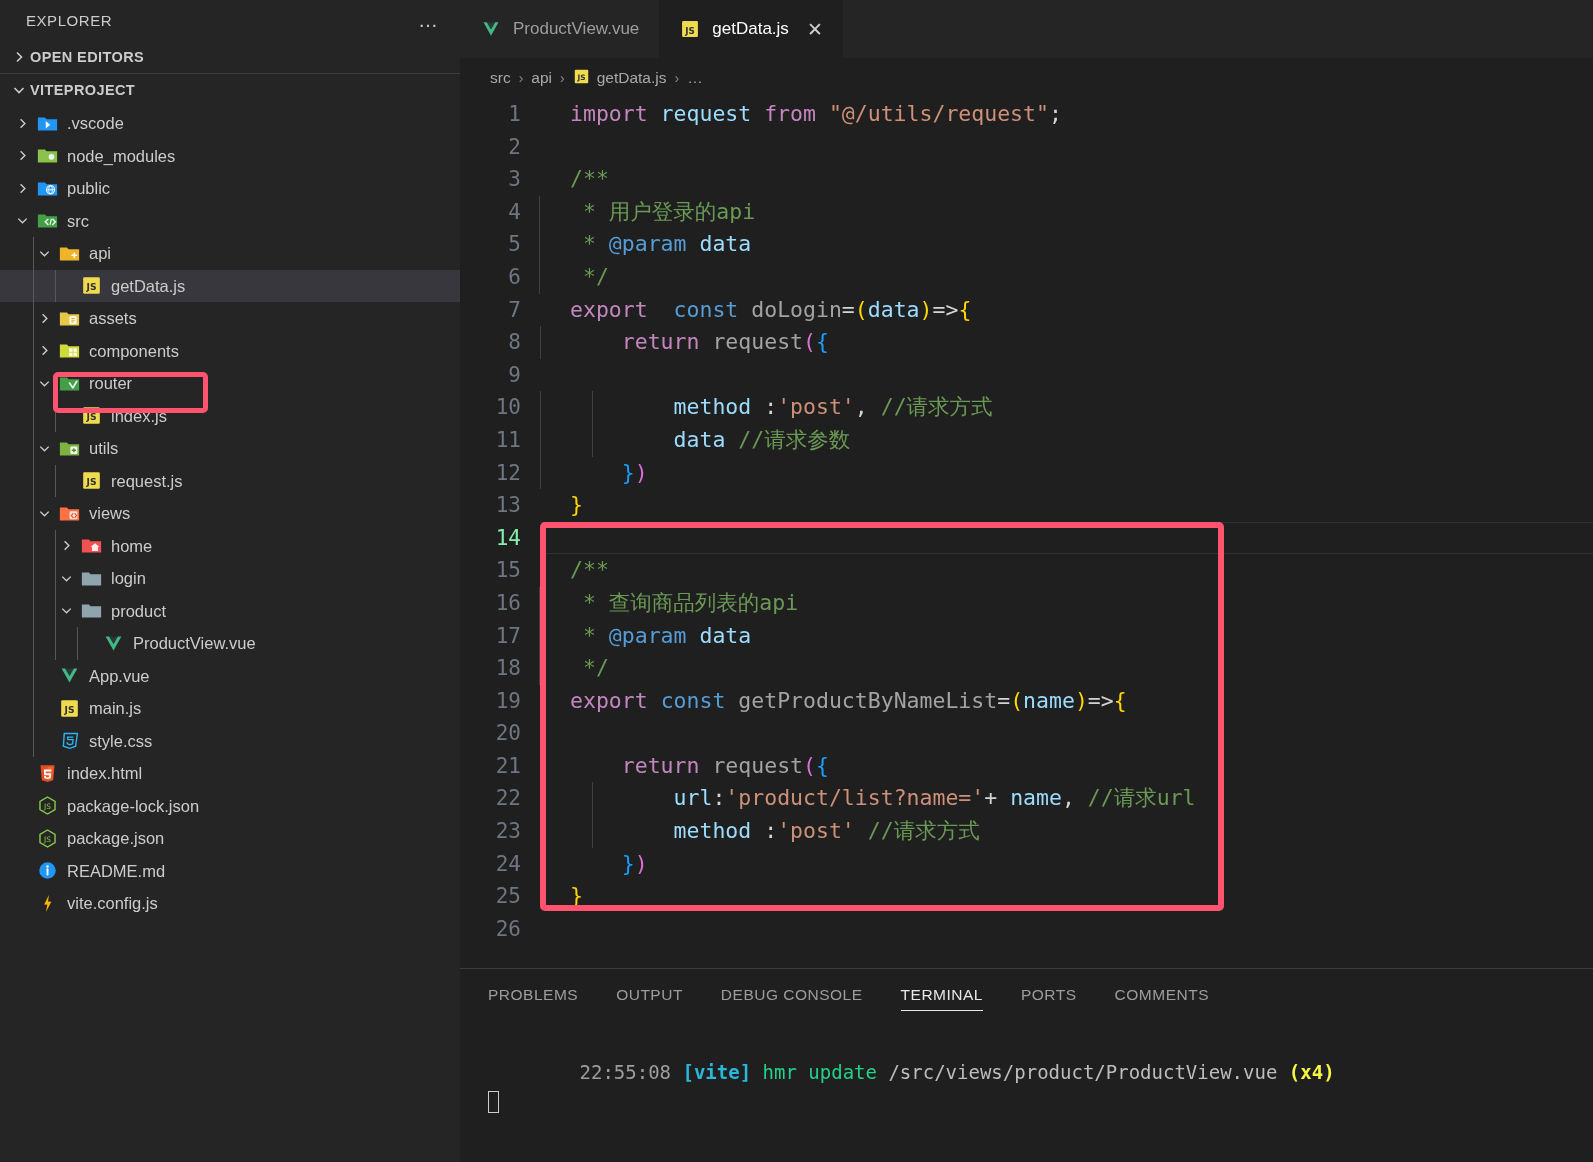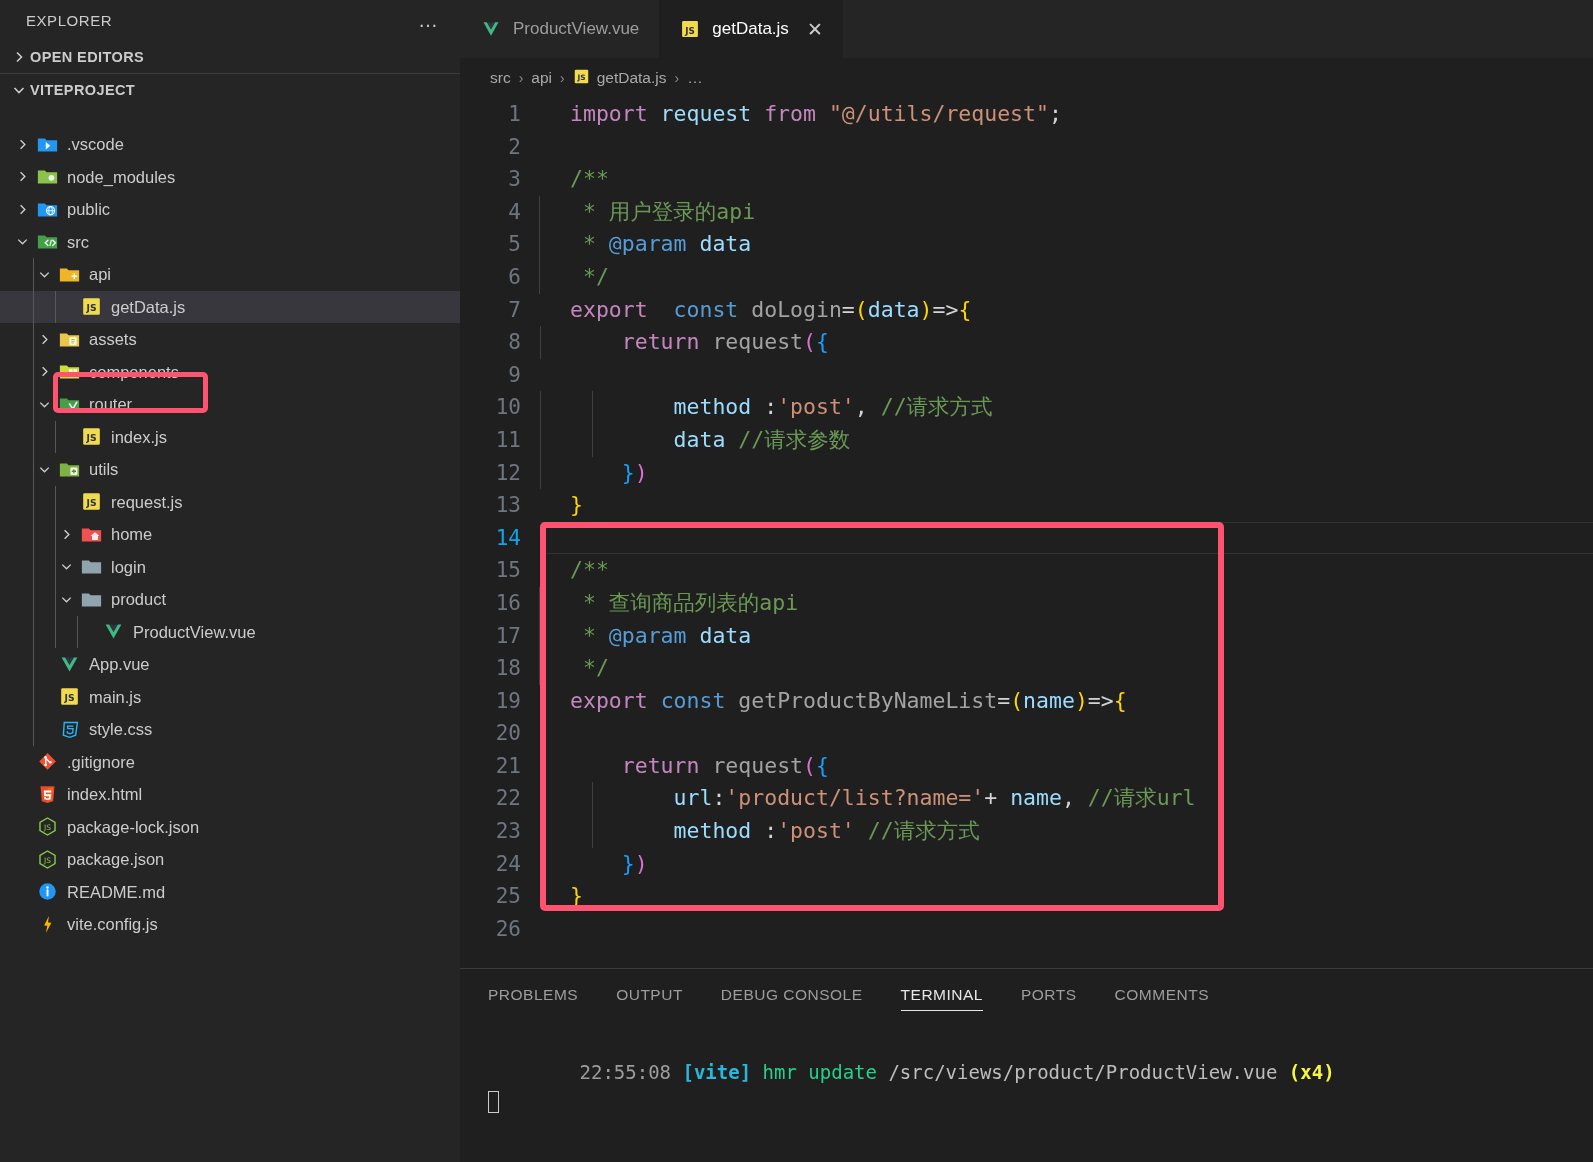--- a/index.html
+++ b/index.html
@@ -36,21 +36,21 @@
     padding-left: 8px; color: #cccccc;
     font-size: 14.5px; font-weight: bold; letter-spacing: .4px;
   }
   .section-row.bordered { border-top: 1px solid #3c3c3c; }
   .twisty {
     width: 22px; height: 22px; flex: 0 0 22px;
     display: flex; align-items: center; justify-content: center;
     color: #cccccc;
   }
   .twisty svg { width: 16px; height: 16px; }
-  .tree { flex: 1 1 auto; overflow: hidden; padding-top: 1px; margin-top: 21px; }
+  .tree { flex: 1 1 auto; overflow: hidden; padding-top: 1px; }
   .row {
     height: 32.5px; display: flex; align-items: center;
     color: #cccccc; font-size: 16.5px; white-space: nowrap;
     position: relative; cursor: pointer;
   }
   .row.selected { background: #37373d; }
   .row .ind { flex: 0 0 auto; height: 100%; }
   .row .tw {
     width: 24px; flex: 0 0 24px; display: flex;
     align-items: center; justify-content: center; color: #cccccc;
@@ -110,21 +110,21 @@
   }
   .cline.active-line::after {
     content: ""; position: absolute; left: 80px; right: 0; top: 0; bottom: 0;
     border-top: 1px solid #323232; border-bottom: 1px solid #323232;
     pointer-events: none;
   }
   .lnum {
     width: 80px; flex: 0 0 80px; text-align: right;
     padding-right: 19px; color: #6e7681; font-size: 21px;
   }
-  .cline.active-line .lnum { color: #0ea5e9; }
+  .cline.active-line .lnum { color: #86efac; }
   .ctext { padding-left: 30px; position: relative; }
   .ind-guide {
     display: inline-block; width: 1px; height: 32.6px;
     background: #404040; position: absolute; top: 0;
   }
   
   .k-import { color: #c586c0; }
   .k-kw     { color: #569cd6; }
   .k-var    { color: #9cdcfe; }
   .k-str    { color: #ce9178; }
@@ -392,20 +392,37 @@
           <span class="ficon">
             <svg viewBox="0 0 24 24" xmlns="http://www.w3.org/2000/svg">
               <rect x="2.5" y="2.5" width="19" height="19" rx="1.5" fill="#f0db4f"></rect>
               <text x="12" y="17.5" font-family="DejaVu Sans, sans-serif" font-size="10.5" font-weight="bold" fill="#323330" text-anchor="middle">JS</text>
             </svg>
           </span>
           <span class="fname">request.js</span>
         </div>
         <div class="row">
           <span class="guide" style="left:33px"></span>
+          <span class="ind" style="width:32px"></span>
+          <span class="tw">
+            <svg viewBox="0 0 16 16" fill="none" stroke="currentColor" stroke-width="1.5">
+              <path d="M3.5 6L8 10.5 12.5 6"></path>
+            </svg>
+          </span>
+          <span class="ficon">
+            <svg viewBox="0 0 24 24" xmlns="http://www.w3.org/2000/svg">
+              <path d="M1 5h8l2 2.2h12V20H1z" fill="#ff7043"></path>
+              <rect x="12" y="9.5" width="9" height="9" rx="1.5" fill="#ffe0d6"></rect>
+              <path d="M16 12l-1.8 2.3 1.8 2.3M18.2 12l1.8 2.3-1.8 2.3" fill="none" stroke="#e64a19" stroke-width="1.3" stroke-linecap="round"></path>
+            </svg>
+          </span>
+          <span class="fname">views</span>
+        </div>
+        <div class="row">
+          <span class="guide" style="left:33px"></span>
           <span class="guide" style="left:55px"></span>
           <span class="ind" style="width:54px"></span>
           <span class="tw">
             <svg viewBox="0 0 16 16" fill="none" stroke="currentColor" stroke-width="1.5">
               <path d="M6 3.5L10.5 8 6 12.5"></path>
             </svg>
           </span>
           <span class="ficon">
             <svg viewBox="0 0 24 24" xmlns="http://www.w3.org/2000/svg">
               <path d="M1 5h8l2 2.2h12V20H1z" fill="#ef5350"></path>
@@ -488,34 +505,20 @@
           <span class="guide" style="left:33px"></span>
           <span class="ind" style="width:32px"></span>
           <span class="tw"></span>
           <span class="ficon">
             <svg viewBox="0 0 24 24" xmlns="http://www.w3.org/2000/svg">
               <path d="M6 4h15l-2 14.6L12.3 21 5 18.6z" fill="none" stroke="#29b6f6" stroke-width="1.6"></path>
               <path d="M16.5 8.2H9.8l.3 2.8h6l-.5 4.8-3.1 1-3-1-.2-2" fill="none" stroke="#29b6f6" stroke-width="1.5"></path>
             </svg>
           </span>
           <span class="fname">style.css</span>
-        </div>
-        <div class="row">
-          <span class="ind" style="width:10px"></span>
-          <span class="tw"></span>
-          <span class="ficon">
-            <svg viewBox="0 0 24 24" xmlns="http://www.w3.org/2000/svg">
-              <path d="M12.1 2.4l9.5 9.5-9.6 9.6-9.5-9.5z" fill="#f05033"></path>
-              <path d="M10 8.4l4.4 4.4M10 8.4v6.8" stroke="#fff" stroke-width="1.6" stroke-linecap="round"></path>
-              <circle cx="9.8" cy="7.3" r="1.5" fill="#fff"></circle>
-              <circle cx="9.8" cy="16" r="1.5" fill="#fff"></circle>
-              <circle cx="15.3" cy="12.8" r="1.5" fill="#fff"></circle>
-            </svg>
-          </span>
-          <span class="fname">.gitignore</span>
         </div>
         <div class="row">
           <span class="ind" style="width:10px"></span>
           <span class="tw"></span>
           <span class="ficon">
             <svg viewBox="0 0 24 24" xmlns="http://www.w3.org/2000/svg">
               <path d="M4 2.6h16l-1.5 17L12 21.6 5.5 19.6z" fill="#e44d26"></path>
               <path d="M12 4.5v15.3l5.1-1.5 1.2-13.8z" fill="#f16529"></path>
               <path d="M7.8 7.4h8.6l-.2 2.2H10l.15 2.1h6l-.55 5.6L12 18.4l-3.6-1.1-.2-2.4h2l.1 1.1 1.7.5 1.8-.5.2-2H8.1z" fill="#fff"></path>
             </svg>

